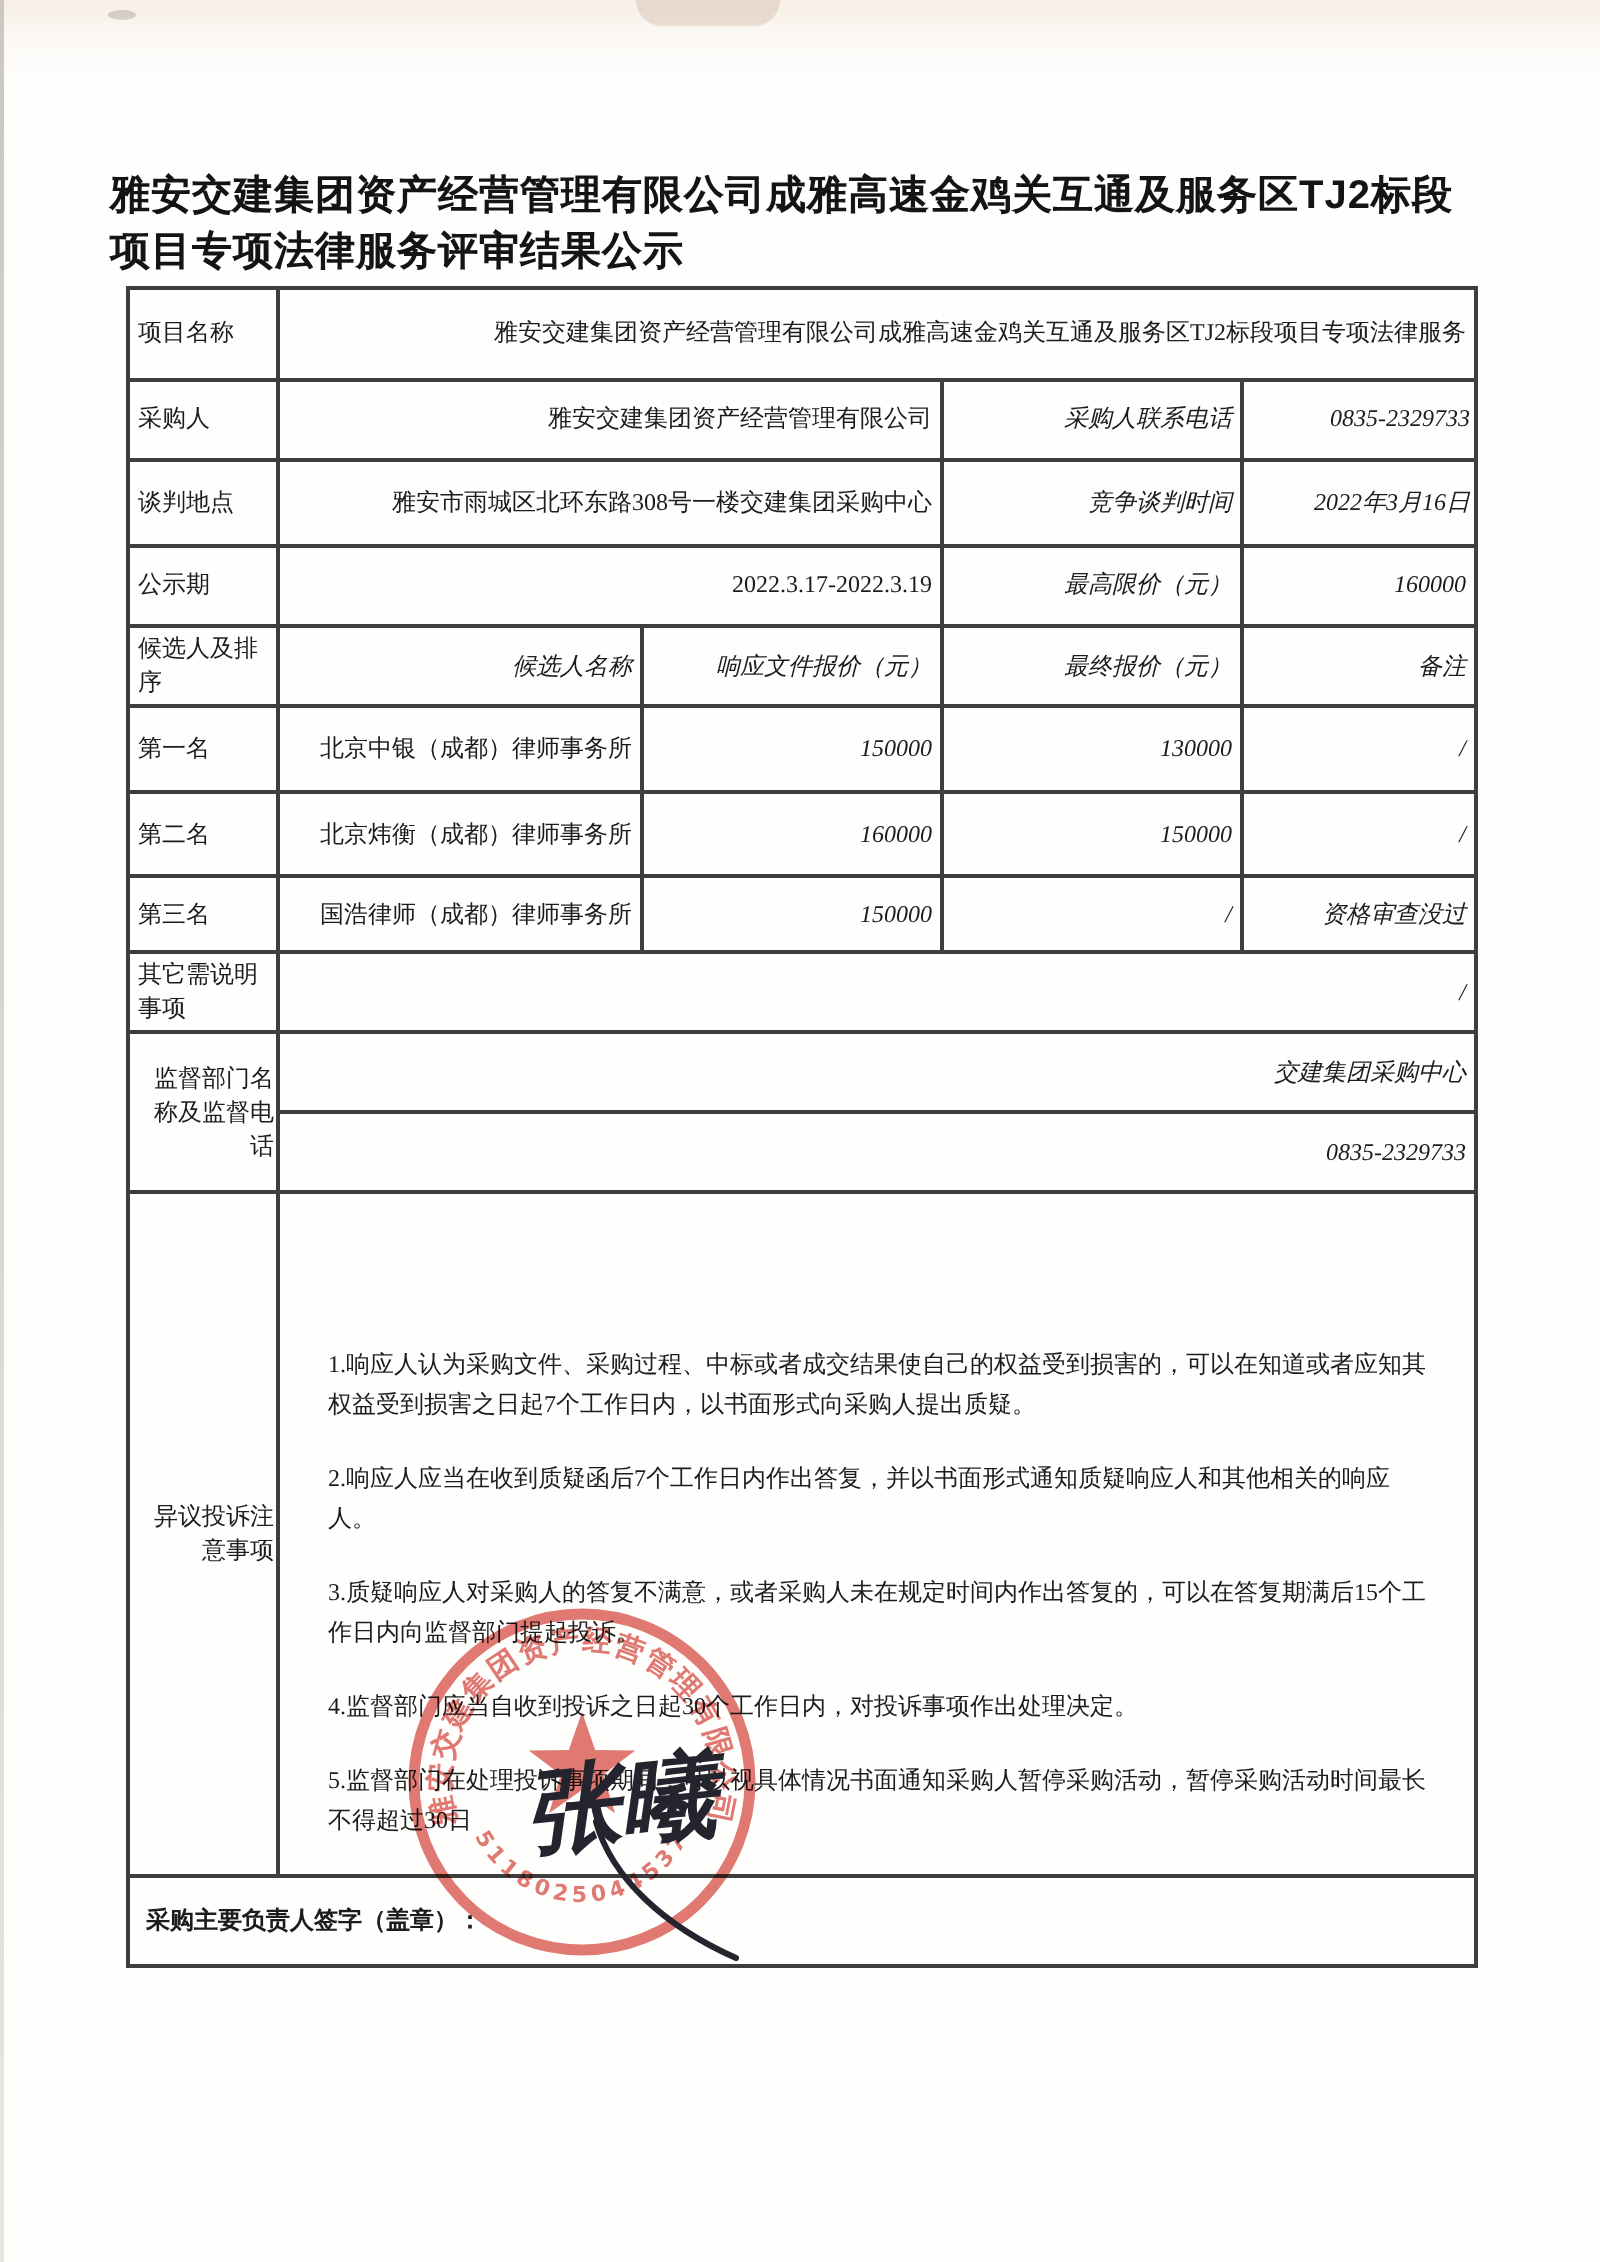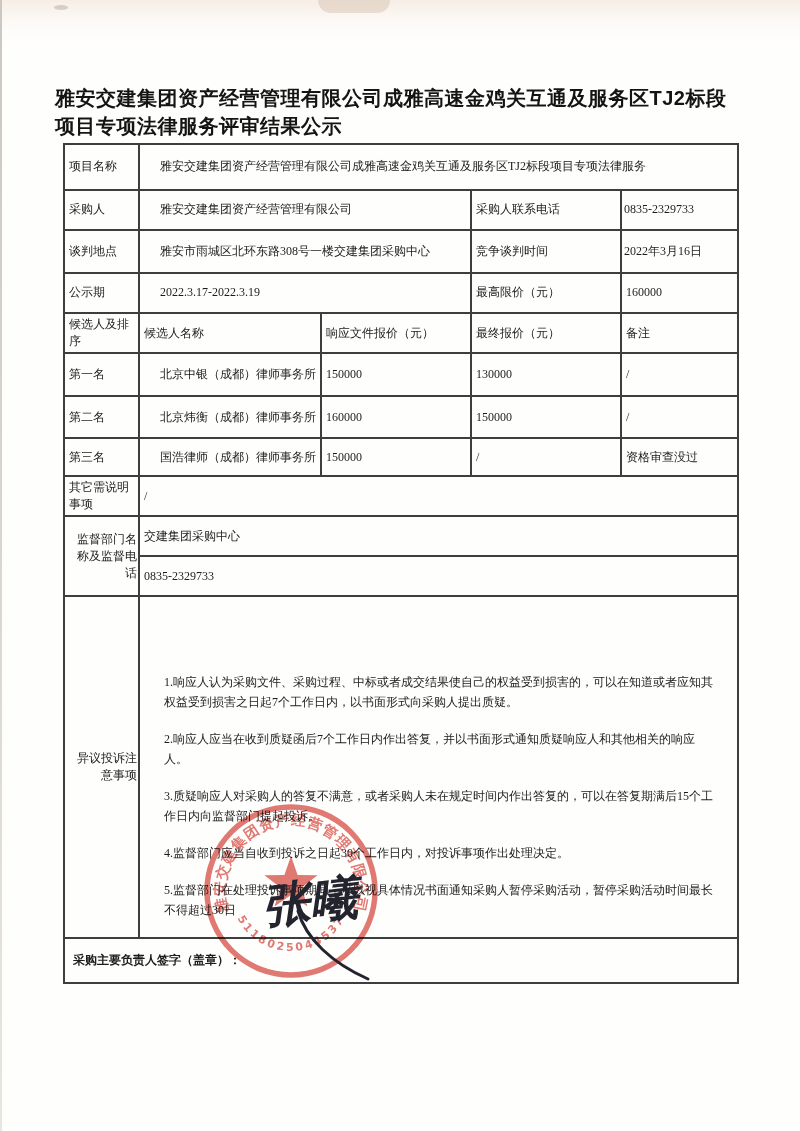--- a/index.html
+++ b/index.html
@@ -27,22 +27,22 @@
     position:absolute;left:63px;top:143px;width:674px;
     border-collapse:collapse;table-layout:fixed;
     font-size:12px;color:#1c1c1c;
   }
   .doc-table td{
     border:2px solid #3e3e3e;padding:2px 4px;vertical-align:middle;
     line-height:1.42;overflow:hidden;
   }
   .doc-table td.lbl{text-align:left;padding-left:4px;}
   .doc-table td.lbl-c{text-align:right;padding:2px 1px;}
-  .doc-table td.val{text-align:left;padding-left:20px;margin-left:10px;}
-  .doc-table td.ctr{text-align:left;}
+  .doc-table td.val{text-align:right;padding-left:4px;margin-left:10px;}
+  .doc-table td.ctr{text-align:right;font-style:italic;}
   .doc-table td.nowrap{white-space:nowrap;padding-left:2px;padding-right:2px;}
   .doc-table td.notes{vertical-align:top;padding:58px 6px 0 7px;line-height:20px;}
   .notes p{margin:17px;}
   .doc-table td.sig-cell{padding-left:8px;font-weight:bold;}
 
   .seal{position:absolute;left:196px;top:796px;width:190px;height:190px;
     mix-blend-mode:multiply;opacity:.78;}
   .signature{position:absolute;left:248px;top:845px;width:150px;height:145px;}
   .signature text{
     font-family:"DejaVu Sans","Liberation Sans",sans-serif;

